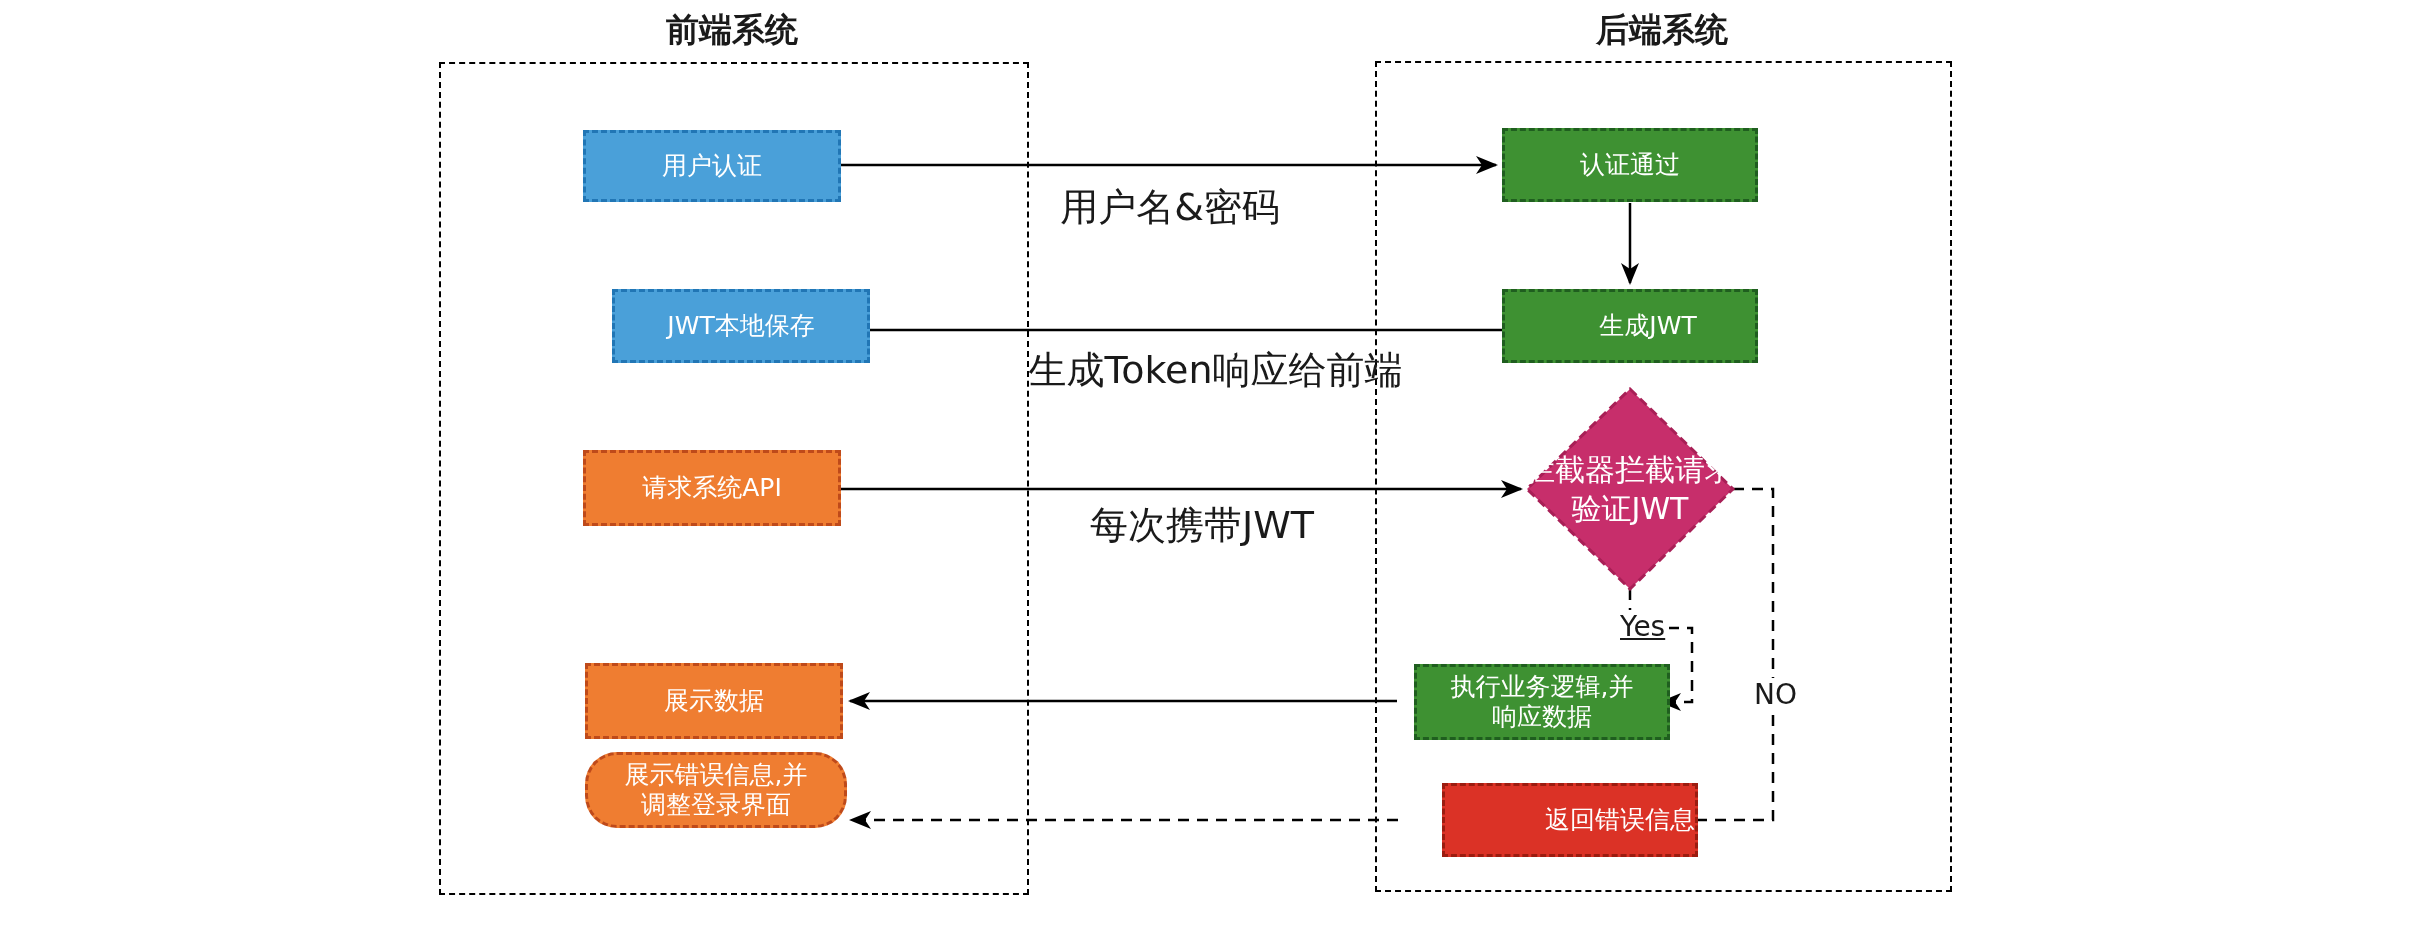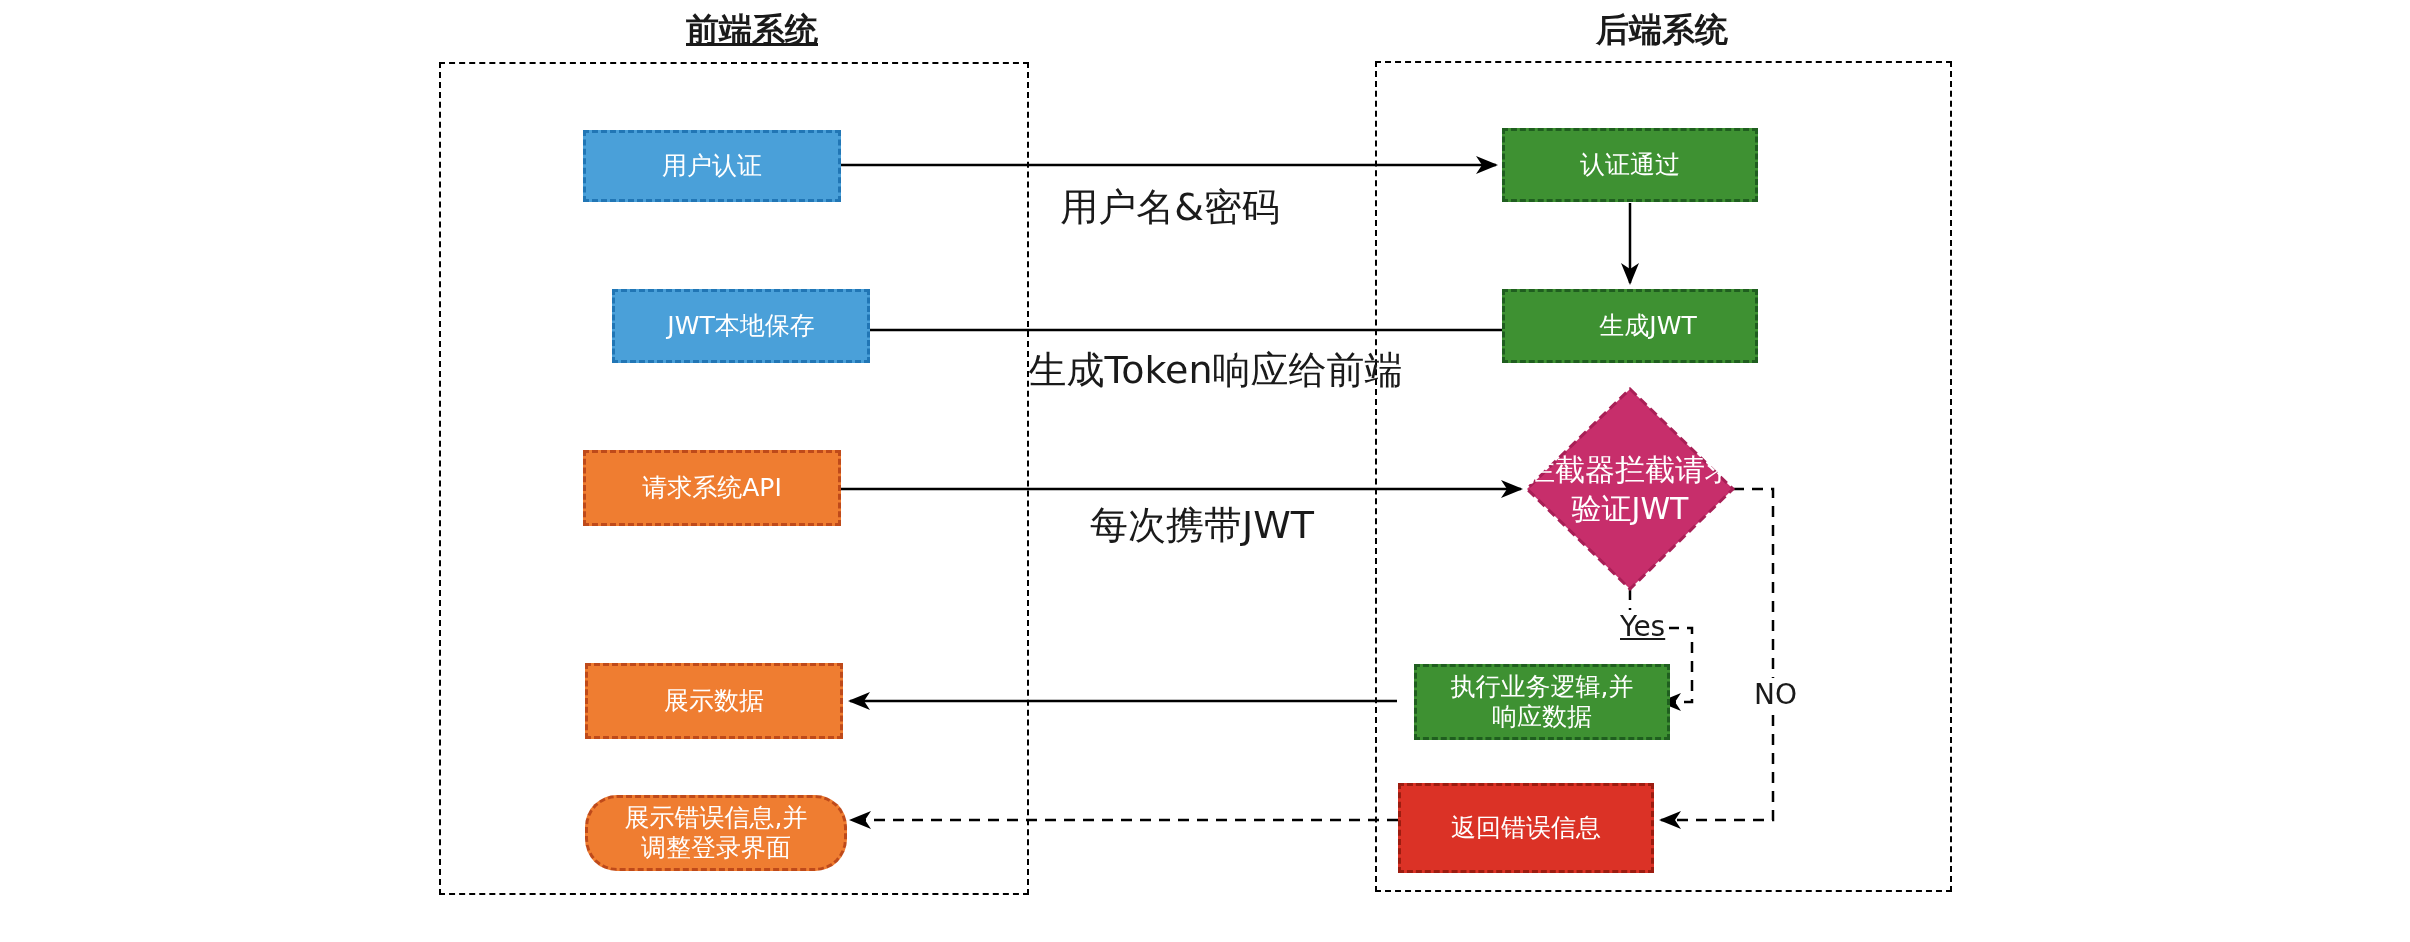--- a/index.html
+++ b/index.html
@@ -49,21 +49,21 @@
   svg.wires{position:absolute; left:0; top:0;}
 </style>
 </head>
 <body>
 
 <div class="canvas">
 
   <div class="container-frame" style="left:439px; top:62px; width:586px; height:829px;"></div>
   <div class="container-frame" style="left:1375px; top:61px; width:573px; height:827px;"></div>
 
-  <div class="frame-title" style="left:752px; top:8px;text-decoration:underline;">前端系统</div>
+  <div class="frame-title" style="left:732px; top:8px;">前端系统</div>
   <div class="frame-title" style="left:1662px; top:8px;">后端系统</div>
 
   <svg class="wires" width="2410" height="942" viewBox="0 0 2410 942">
     <defs>
       <marker id="arrow" markerUnits="userSpaceOnUse" markerWidth="22" markerHeight="18" refX="20" refY="9" orient="auto">
         <path d="M0,0 L22,9 L0,18 L6,9 Z" fill="#000"></path>
       </marker>
     </defs>
 
     <line x1="841" y1="165" x2="1496" y2="165" stroke="#000" stroke-width="2.5" marker-end="url(#arrow)"></line>
@@ -91,36 +91,36 @@
   </div>
   <div class="node blue" style="left:583px; top:289px; width:258px; height:74px;margin-left:29px;">
     <span>JWT本地保存</span>
   </div>
   <div class="node orange" style="left:583px; top:450px; width:258px; height:76px;">
     <span>请求系统API</span>
   </div>
   <div class="node orange" style="left:585px; top:663px; width:258px; height:76px;">
     <span>展示数据</span>
   </div>
-  <div class="node orange" style="left:585px; top:795px; width:262px; height:76px;border-radius:32px;">
+  <div class="node orange" style="left:585px; top:752px; width:262px; height:76px;border-radius:32px;">
     <span>展示错误信息,并</span>
     <span>调整登录界面</span>
   </div>
 
   <div class="node green" style="left:1502px; top:128px; width:256px; height:74px;">
     <span>认证通过</span>
   </div>
   <div class="node green" style="left:1502px; top:289px; width:256px; height:74px;padding-left:36px;">
     <span>生成JWT</span>
   </div>
   <div class="node green" style="left:1397px; top:664px; width:256px; height:76px;margin-left:17px;">
     <span>执行业务逻辑,并</span>
     <span>响应数据</span>
   </div>
-  <div class="node red" style="left:1398px; top:783px; width:256px; height:90px;">
+  <div class="node red" style="left:1442px; top:783px; width:256px; height:74px;align-items:flex-end;">
     <span>返回错误信息</span>
   </div>
 
   <div class="diamond-text">
     <div>拦截器拦截请求</div>
     <div>验证JWT</div>
   </div>
 
   <div class="edge-label" style="left:1020px; top:182px; width:300px;">用户名&amp;密码</div>
   <div class="edge-label" style="left:1023px; top:345px; width:385px;">生成Token响应给前端</div>

